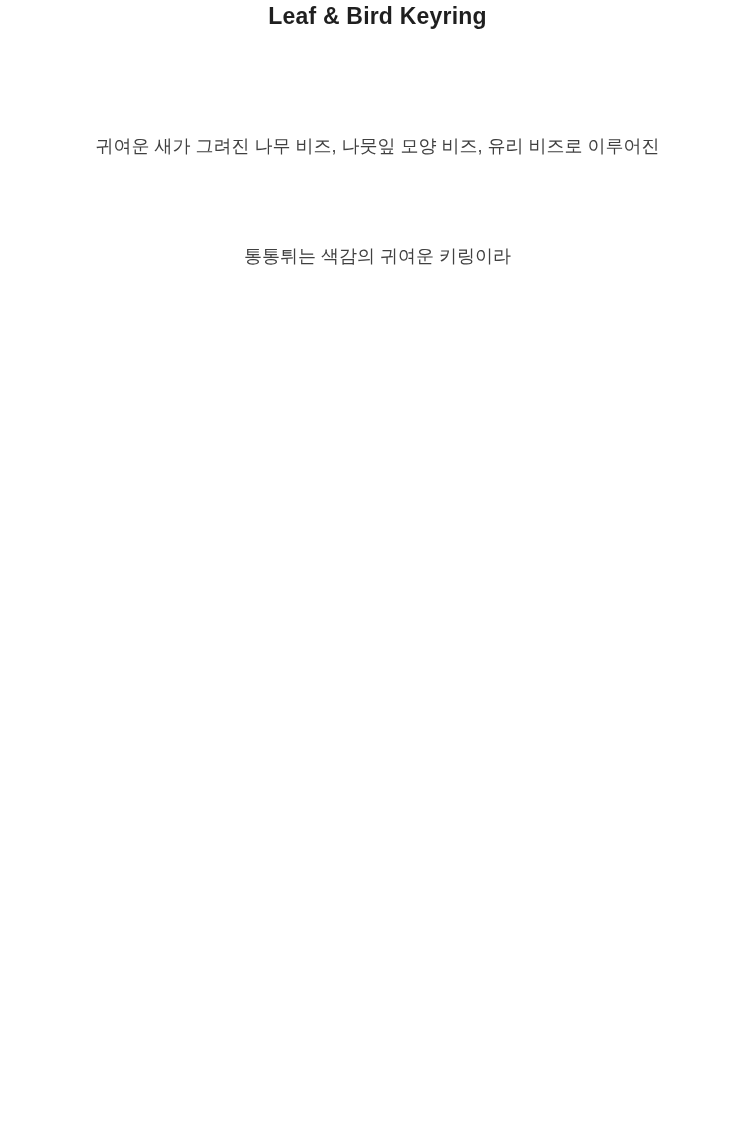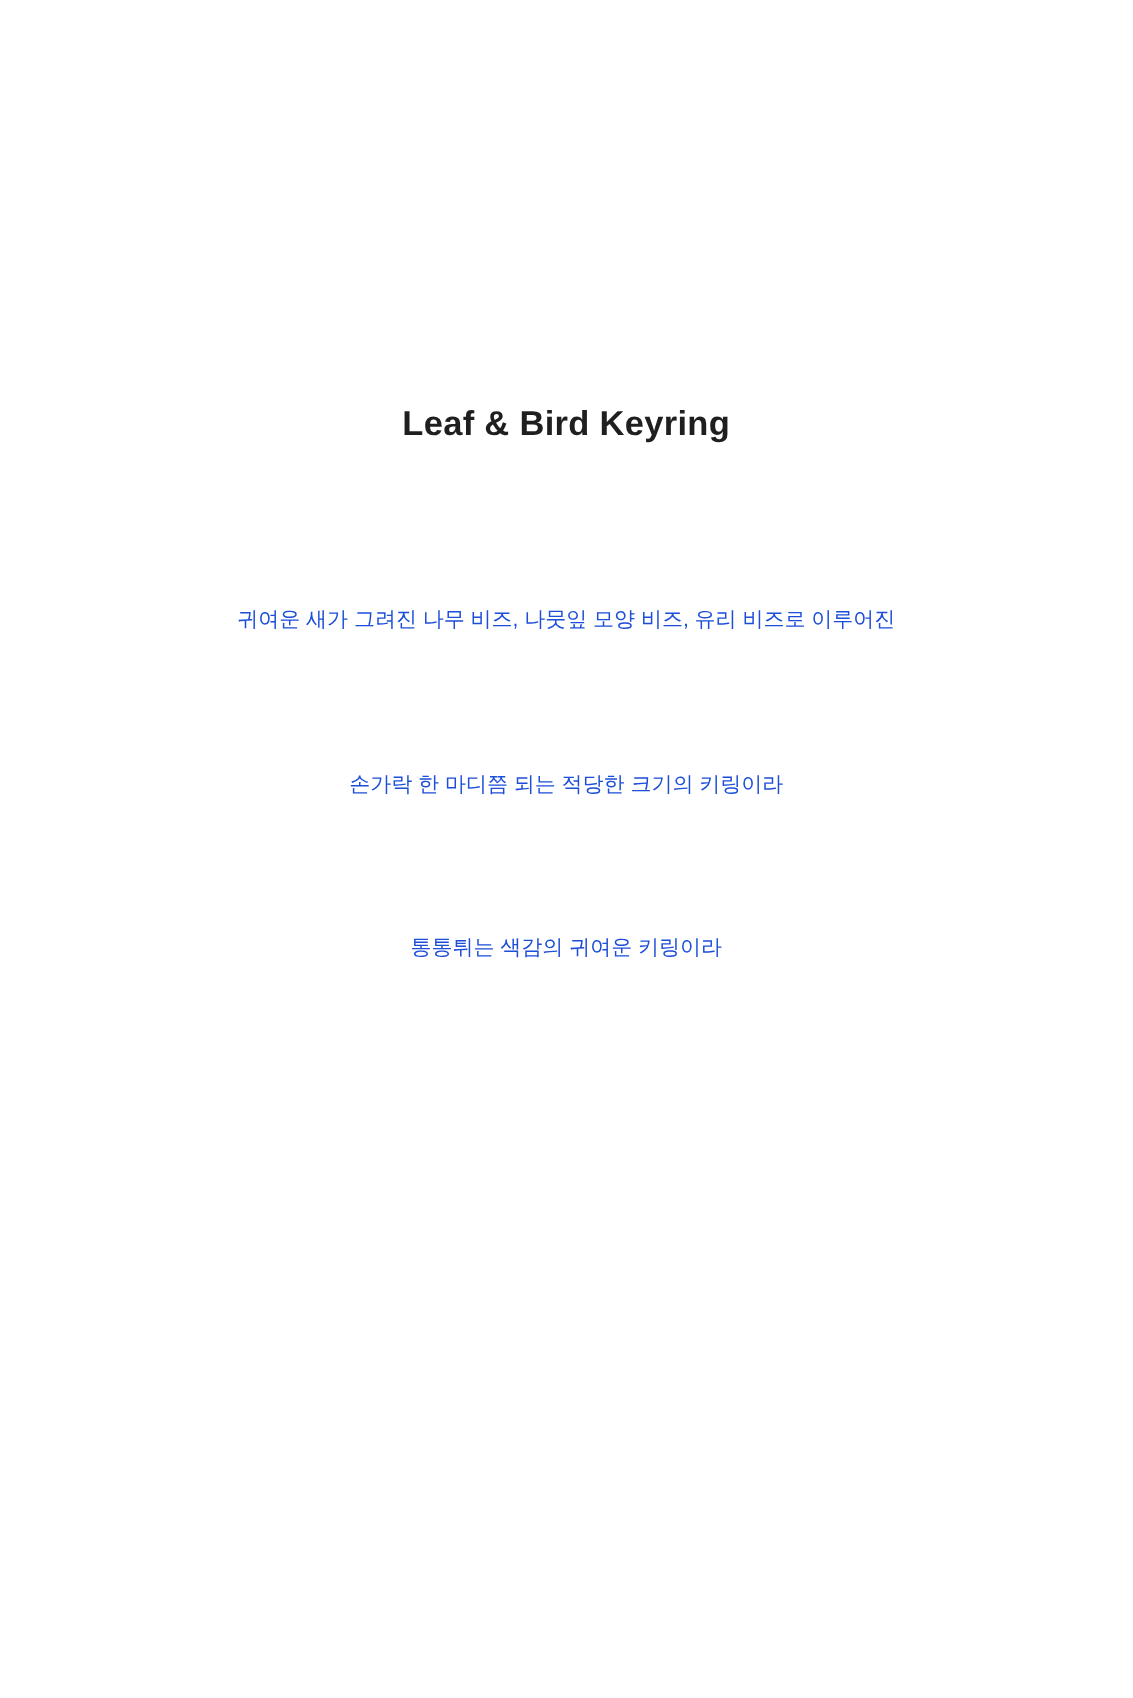--- a/index.html
+++ b/index.html
@@ -8,38 +8,37 @@
     background: #ffffff;
   }
   .page {
     position: relative;
     width: 755px;
     height: 1132px;
     margin: 0 auto;
     background: #ffffff;
     font-family: "Liberation Sans", "DejaVu Sans", sans-serif;
     box-sizing: border-box;
-    padding-top: 266px;
     overflow: hidden;
   }
   .product-title {
     margin: 0;
     text-align: center;
     font-size: 23px;
     font-weight: 700;
     line-height: 32px;
     color: #1f1f1f;
     letter-spacing: 0.2px;
   }
   .para {
     margin: 0;
     text-align: center;
-    font-size: 14px;
+    font-size: 18px;
     font-weight: 400;
-    color: #1d4ed8;
+    color: #404040;
   }
   .para .line {
     display: block;
     line-height: 55px;
     white-space: nowrap;
   }
   .para-1 { margin-top: 87px; }
   .para-2 { margin-top: 55px; }
   .para-3 { margin-top: 54px; }
 </style>
@@ -48,20 +47,19 @@
 
 <div class="page">
 
   <h1 class="product-title">Leaf &amp; Bird Keyring</h1>
 
   <p class="para para-1">
     <span class="line">귀여운 새가 그려진 나무 비즈, 나뭇잎 모양 비즈, 유리 비즈로 이루어진</span>
   </p>
 
   <p class="para para-2">
-    <span class="line">손가락 한 마디쯤 되는 적당한 크기의 키링이라</span>
   </p>
 
   <p class="para para-3">
     <span class="line">통통튀는 색감의 귀여운 키링이라</span>
   </p>
 
 </div>
 
 </body></html>

